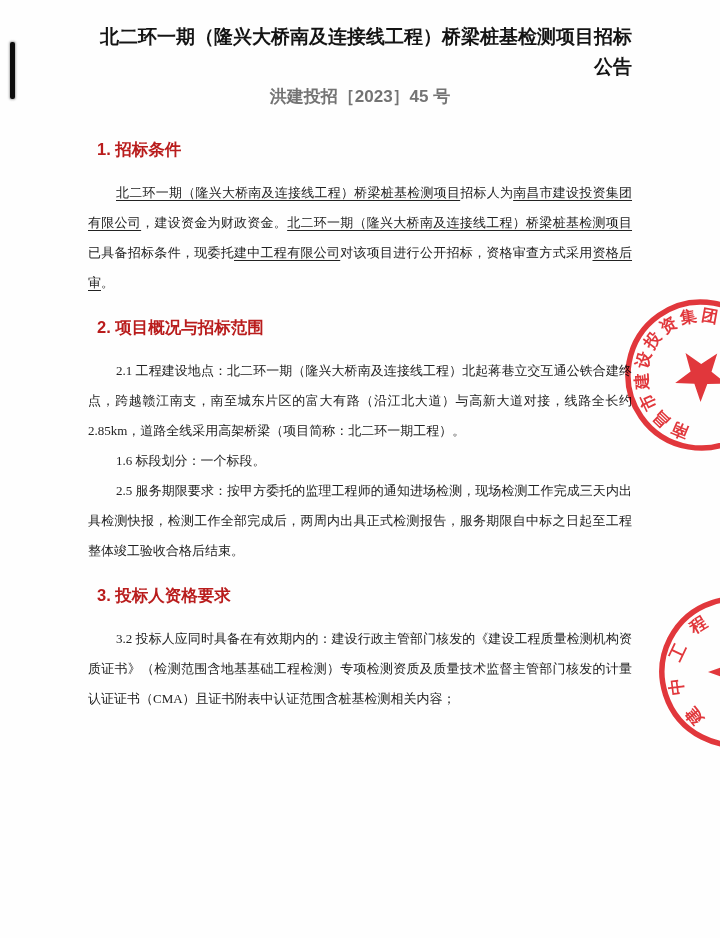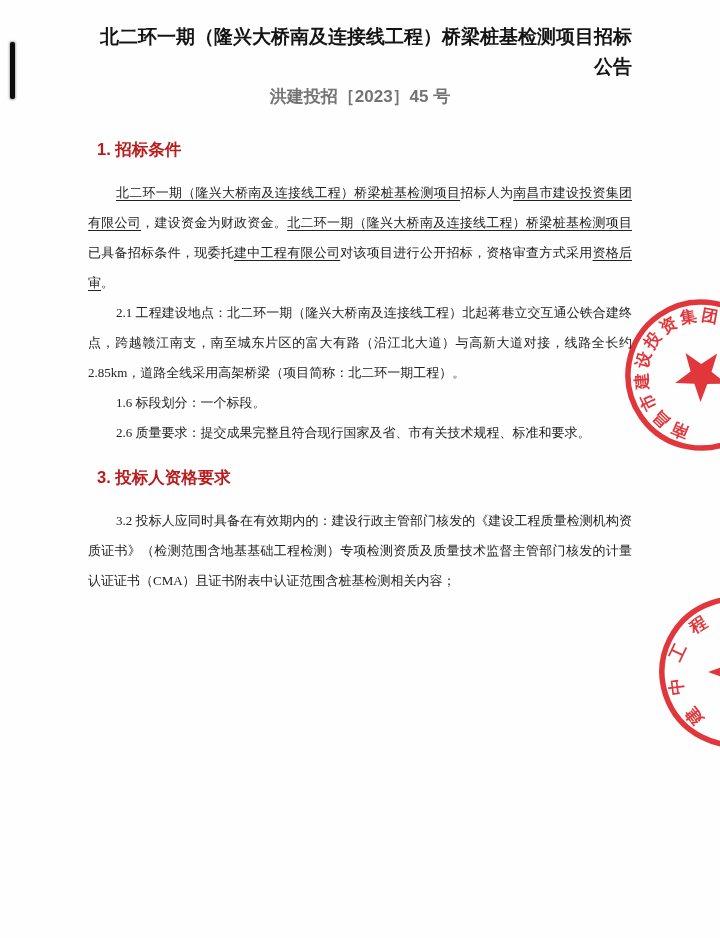--- a/index.html
+++ b/index.html
@@ -81,23 +81,24 @@
 
     <h1 class="doc-title">北二环一期（隆兴大桥南及连接线工程）桥梁桩基检测项目招标公告</h1>
     <div class="doc-number">洪建投招［2023］45 号</div>
 
     <section>
       <h2 class="sec-heading first">1. 招标条件</h2>
       <p class="body-p"><span class="u">北二环一期（隆兴大桥南及连接线工程）桥梁桩基检测项目</span><span>招标人为</span><span class="u">南昌市建设投资集团有限公司</span><span>，建设资金为财政资金。</span><span class="u">北二环一期（隆兴大桥南及连接线工程）桥梁桩基检测项目</span><span>已具备招标条件，现委托</span><span class="u">建中工程有限公司</span><span>对该项目进行公开招标，资格审查方式采用</span><span class="u">资格后审</span><span>。</span></p>
     </section>
 
     <section>
+      <h2 class="sec-heading">2. 项目概况与招标范围</h2>
       <p class="body-p">2.1 工程建设地点：北二环一期（隆兴大桥南及连接线工程）北起蒋巷立交互通公铁合建终点，跨越赣江南支，南至城东片区的富大有路（沿江北大道）与高新大道对接，线路全长约 2.85km，道路全线采用高架桥梁（项目简称：北二环一期工程）。</p>
       <p class="body-p">1.6 标段划分：一个标段。</p>
-      <p class="body-p">2.6 质量要求：提交成果完整且符合现行国家及省、市有关技术规程、标准和要求。</p>
+      <p class="body-p">2.5 服务期限要求：按甲方委托的监理工程师的通知进场检测，现场检测工作完成三天内出具检测快报，检测工作全部完成后，两周内出具正式检测报告，服务期限自中标之日起至工程整体竣工验收合格后结束。</p>
     </section>
 
     <section>
       <h2 class="sec-heading">3. 投标人资格要求</h2>
       <p class="body-p">3.2 投标人应同时具备在有效期内的：建设行政主管部门核发的《建设工程质量检测机构资质证书》（检测范围含地基基础工程检测）专项检测资质及质量技术监督主管部门核发的计量认证证书（CMA）且证书附表中认证范围含桩基检测相关内容；</p>
 
     </section>
 
   </div>
 

